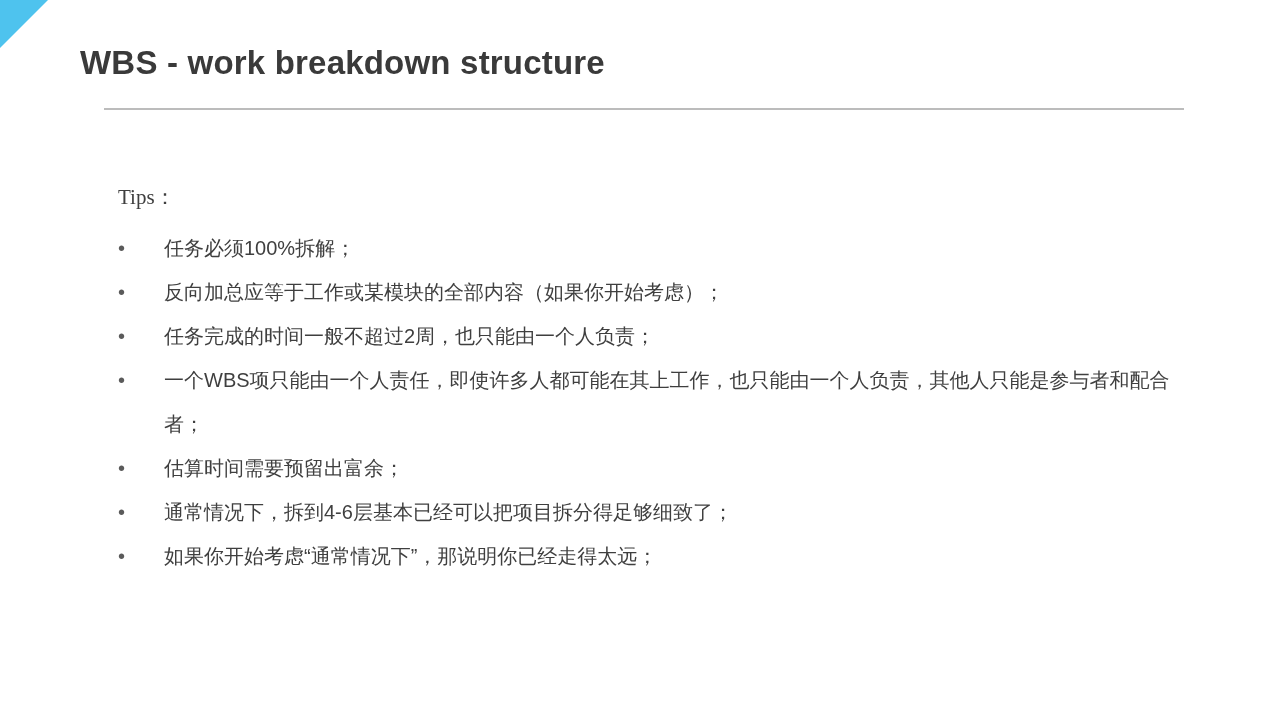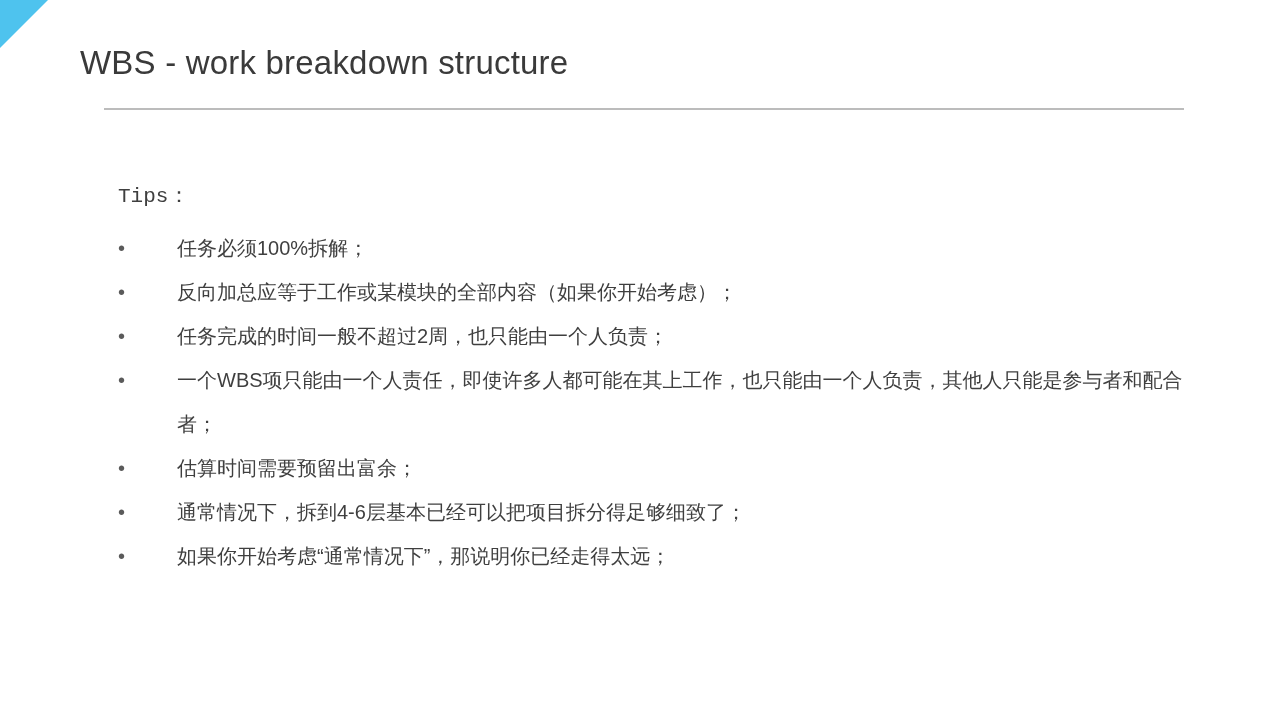--- a/index.html
+++ b/index.html
@@ -31,21 +31,21 @@
     height: 0;
     border-top: 48px solid #4ec3ee;
     border-right: 48px solid transparent;
   }
 
   .title {
     position: absolute;
     left: 80px;
     top: 44px;
     font-size: 33px;
-    font-weight: normal;
+    font-weight: bold;
     color: #3a3a3a;
     letter-spacing: 0.2px;
     white-space: nowrap;
     font-family: "Liberation Sans", sans-serif;
     text-align: right;
   }
 
   .title-rule {
     position: absolute;
     left: 104px;
@@ -60,21 +60,21 @@
     left: 118px;
     top: 180px;
     width: 1090px;
   }
 
   .tips-label {
     font-size: 21px;
     color: #3f3f3f;
     line-height: 34px;
     margin-bottom: 12px;
-    font-family: Liberation Mono, monospace;
+    font-family: Liberation Serif, serif;
   }
 
   ul.bullets {
     list-style: none;
     margin: 0;
     padding: 0;
   }
 
   ul.bullets li {
     position: relative;
@@ -92,21 +92,20 @@
     top: 0;
     width: 14px;
     text-align: left;
     font-size: 20px;
     line-height: 44px;
     color: #5a5a5a;
   }
 
   ul.bullets li .text {
     display: block;
-    margin-left: 13px;
   }
 </style>
 </head>
 <body>
 
 <div class="slide">
 
   <div class="corner-deco"></div>
 
   <div class="title">WBS - work breakdown structure</div>

